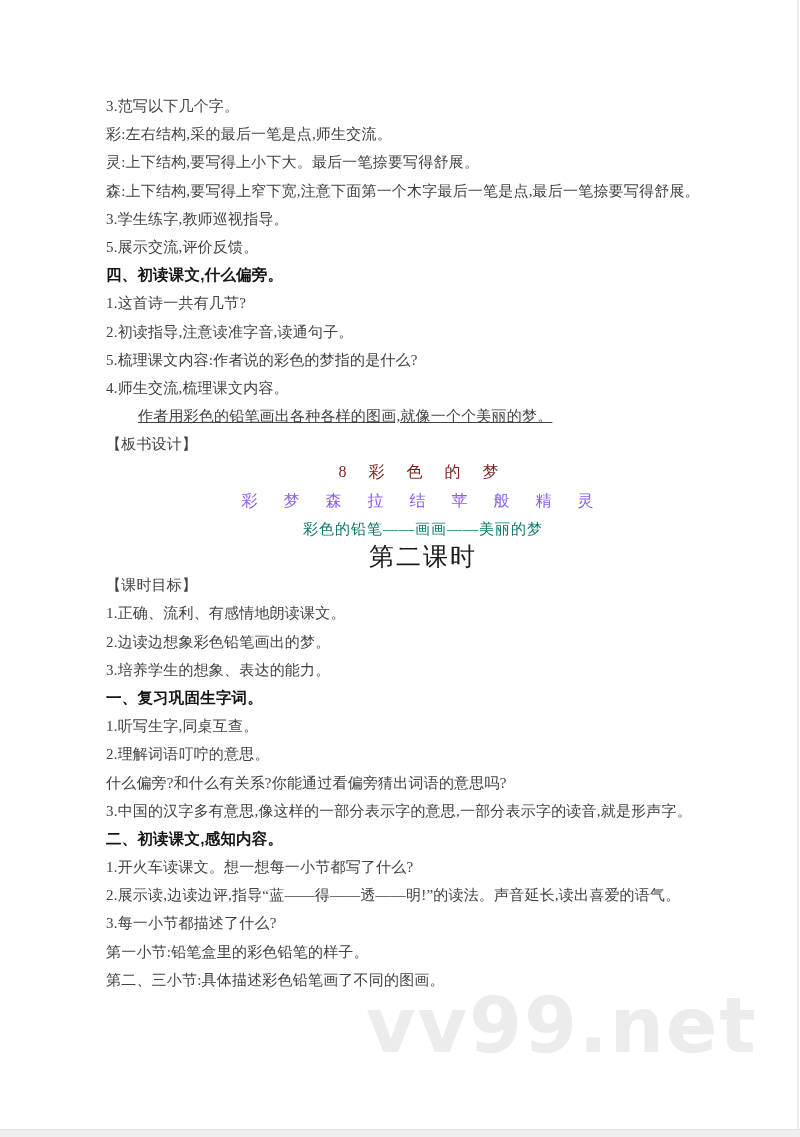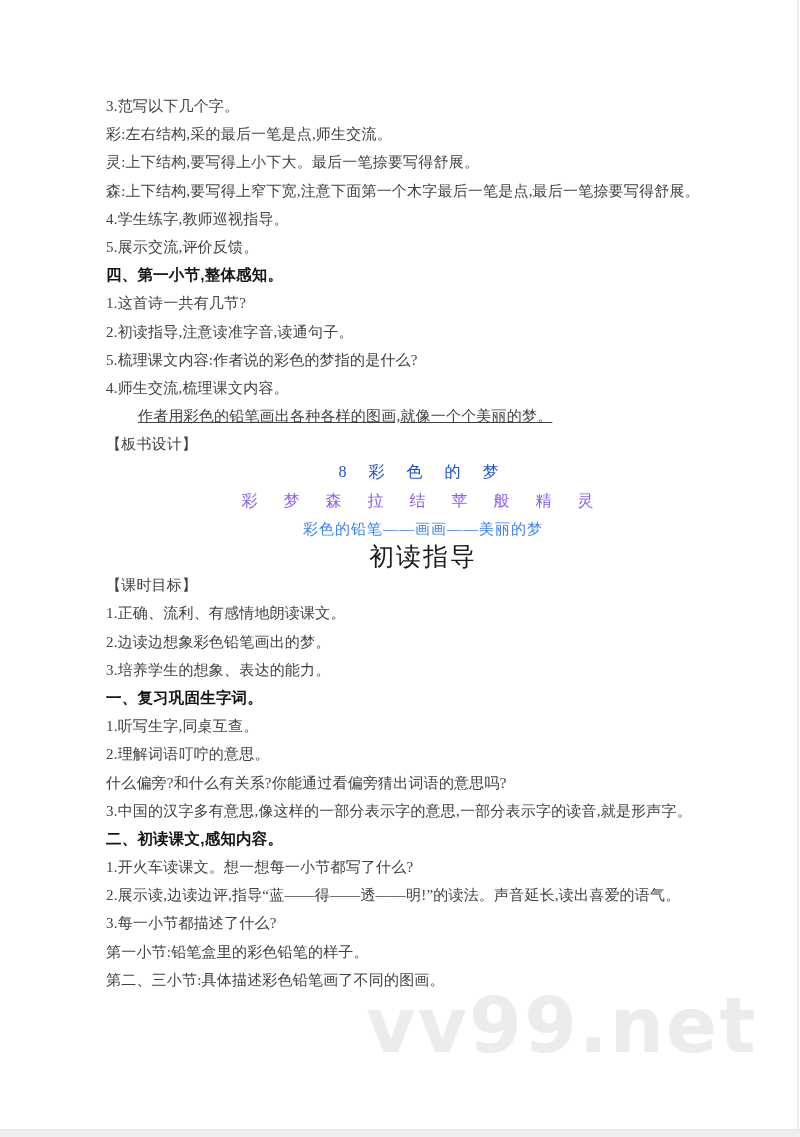--- a/index.html
+++ b/index.html
@@ -59,65 +59,65 @@
     font-family: "Liberation Sans", sans-serif;
     font-weight: 700;
     font-size: 15.5px;
     color: #151515;
   }
   .line.indent { padding-left: 32px; text-decoration: underline; }
   .line.board-title {
     text-align: center;
     font-size: 16px;
     letter-spacing: 9px;
-    color: #1d4ed8;
+    color: #7f1d1d;
   }
   .line.board-chars {
     text-align: center;
     font-size: 16px;
     letter-spacing: 11px;
     color: #8b5cf6;
   }
   .line.board-line {
     text-align: center;
     font-size: 15px;
     letter-spacing: 1px;
-    color: #3b82f6;
+    color: #0f766e;
   }
   .line.session-title {
     text-align: center;
     font-size: 25px;
     letter-spacing: 2px;
     color: #1a1a1a;
   }
 </style>
 </head>
 <body>
 
 <div class="page">
   <div class="watermark">vv99.net</div>
 
   <div class="content" id="doc-content">
       <p class="line">3.范写以下几个字。</p>
       <p class="line">彩:左右结构,采的最后一笔是点,师生交流。</p>
       <p class="line">灵:上下结构,要写得上小下大。最后一笔捺要写得舒展。</p>
       <p class="line">森:上下结构,要写得上窄下宽,注意下面第一个木字最后一笔是点,最后一笔捺要写得舒展。</p>
-      <p class="line">4.学生练字,教师巡视指导。</p>
+      <p class="line">3.学生练字,教师巡视指导。</p>
       <p class="line">5.展示交流,评价反馈。</p>
-      <p class="line heading">四、第一小节,整体感知。</p>
+      <p class="line heading">四、初读课文,什么偏旁。</p>
       <p class="line">1.这首诗一共有几节?</p>
       <p class="line">2.初读指导,注意读准字音,读通句子。</p>
       <p class="line">5.梳理课文内容:作者说的彩色的梦指的是什么?</p>
       <p class="line">4.师生交流,梳理课文内容。</p>
       <p class="line indent">作者用彩色的铅笔画出各种各样的图画,就像一个个美丽的梦。</p>
       <p class="line">【板书设计】</p>
       <p class="line board-title">8 彩 色 的 梦</p>
       <p class="line board-chars">彩 梦 森 拉 结 苹 般 精 灵</p>
       <p class="line board-line">彩色的铅笔——画画——美丽的梦</p>
-      <p class="line session-title">初读指导</p>
+      <p class="line session-title">第二课时</p>
       <p class="line">【课时目标】</p>
       <p class="line">1.正确、流利、有感情地朗读课文。</p>
       <p class="line">2.边读边想象彩色铅笔画出的梦。</p>
       <p class="line">3.培养学生的想象、表达的能力。</p>
       <p class="line heading">一、复习巩固生字词。</p>
       <p class="line">1.听写生字,同桌互查。</p>
       <p class="line">2.理解词语叮咛的意思。</p>
       <p class="line">什么偏旁?和什么有关系?你能通过看偏旁猜出词语的意思吗?</p>
       <p class="line">3.中国的汉字多有意思,像这样的一部分表示字的意思,一部分表示字的读音,就是形声字。</p>
       <p class="line heading">二、初读课文,感知内容。</p>

